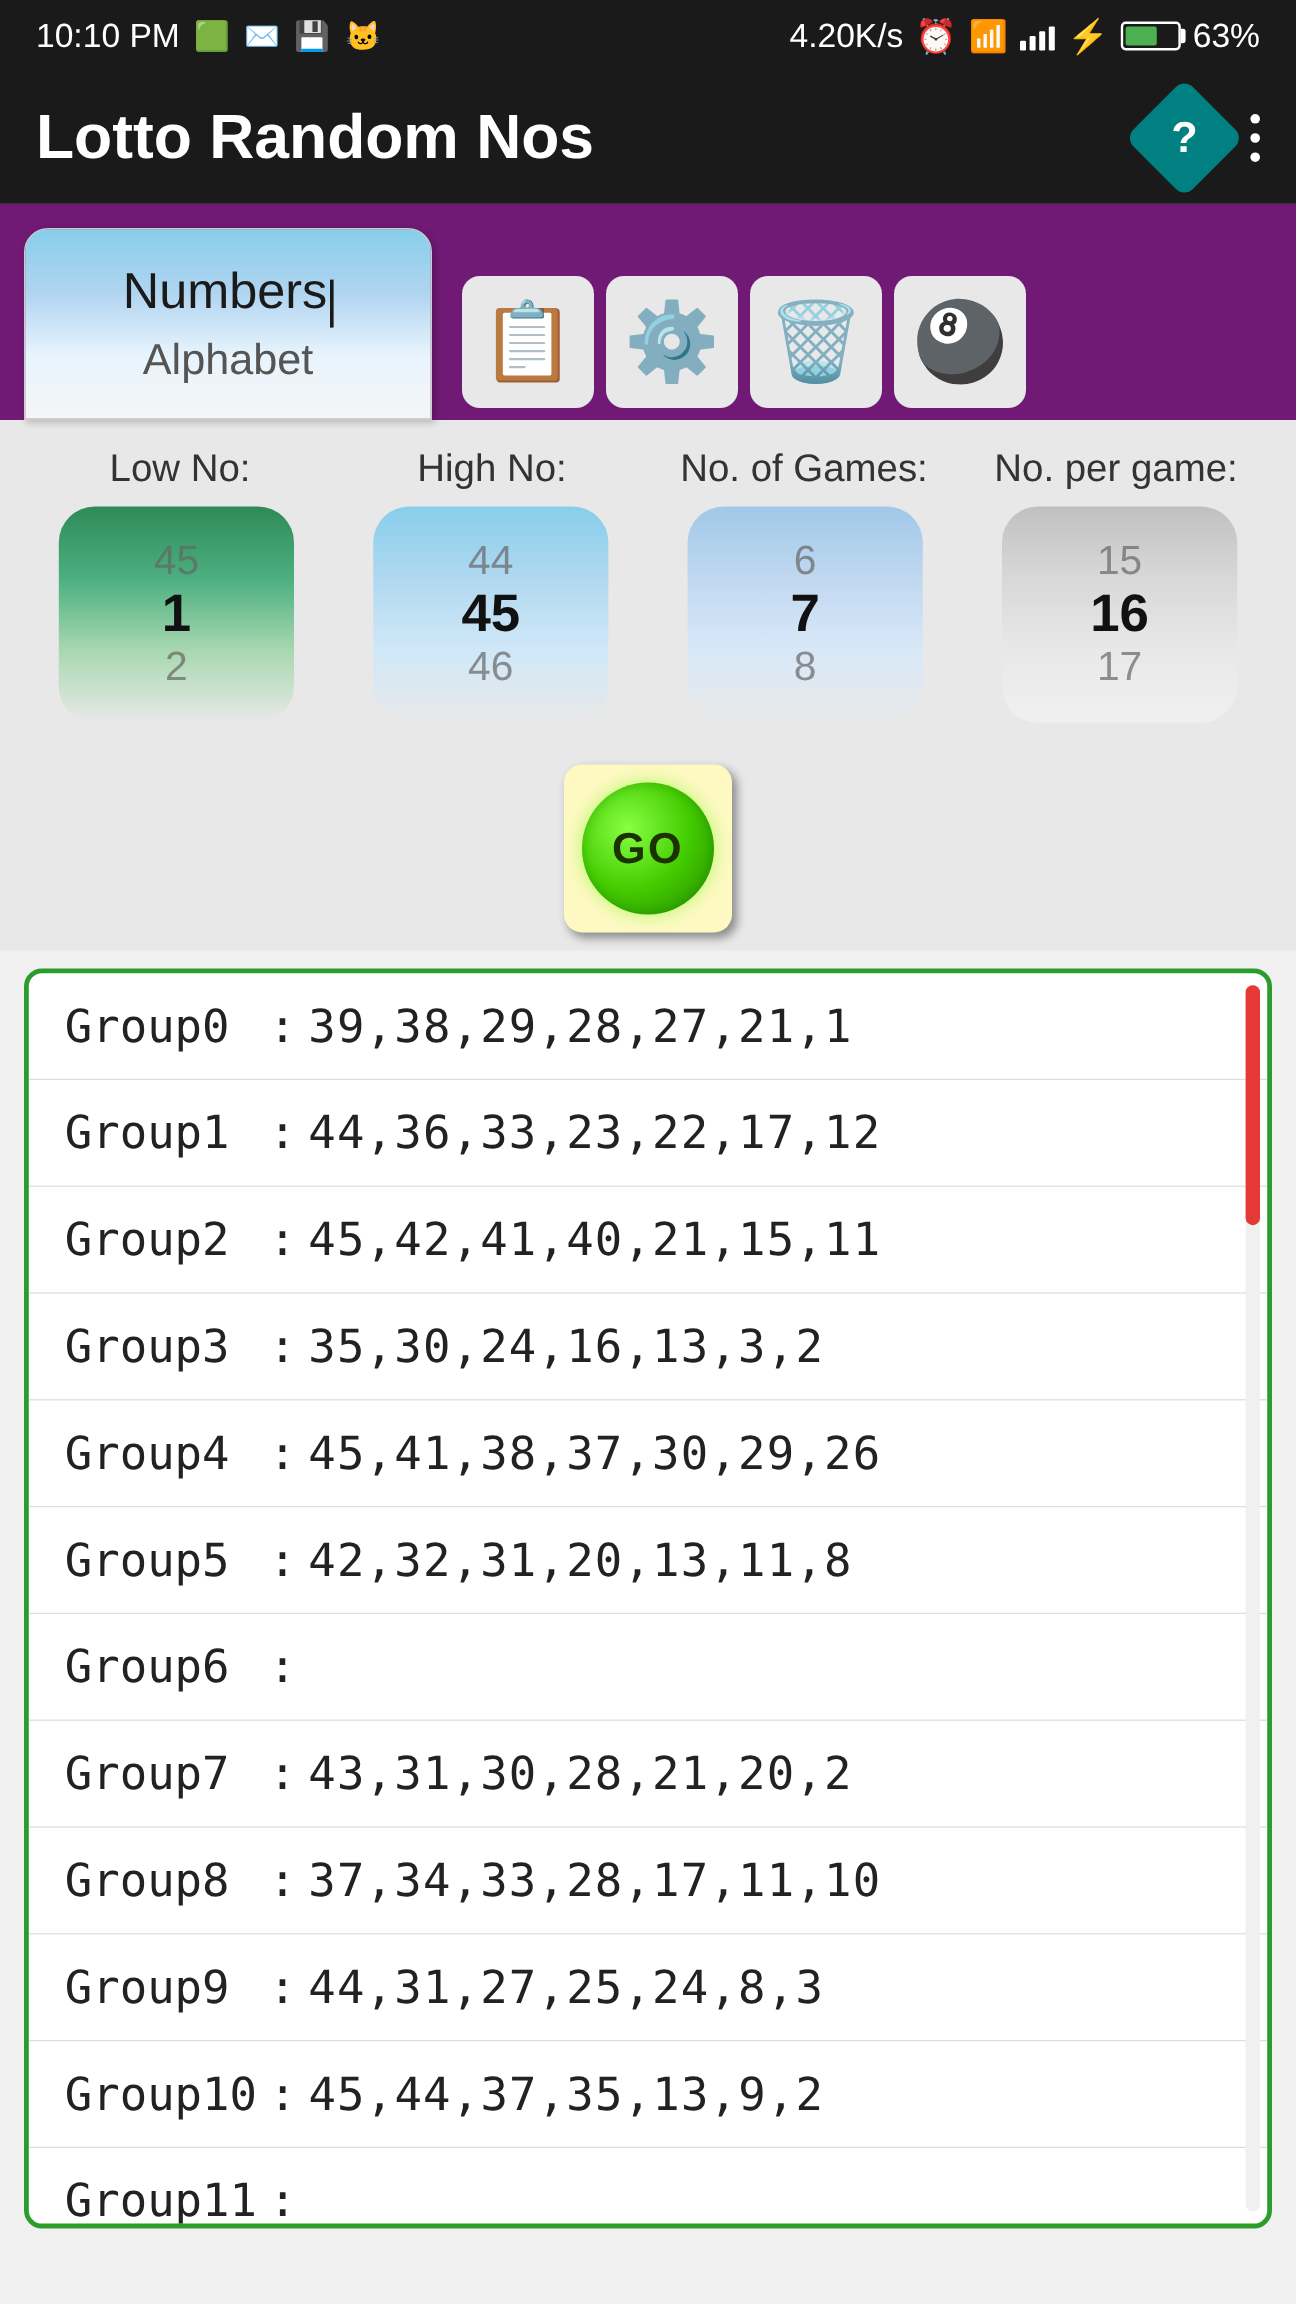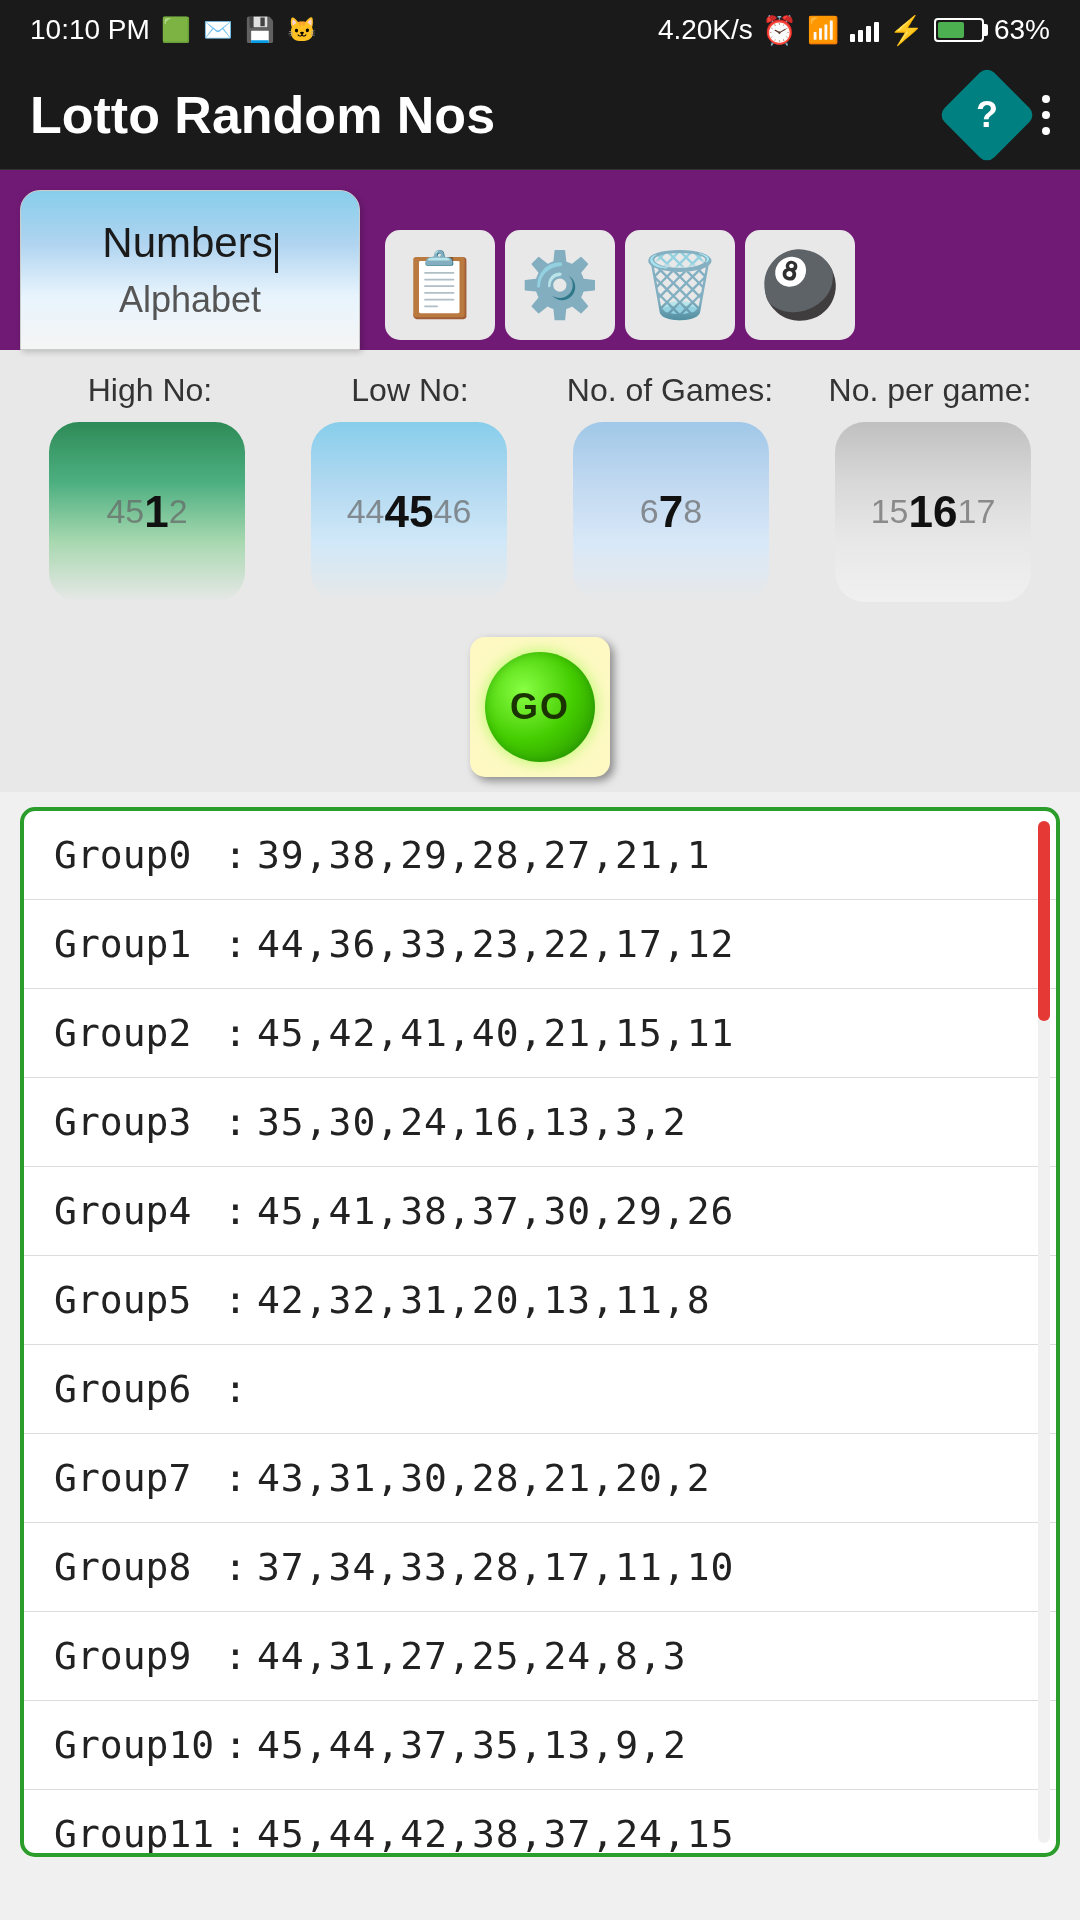--- a/index.html
+++ b/index.html
@@ -212,20 +212,21 @@
       display: flex;
       justify-content: space-around;
       gap: 8px;
     }
 
     .scroller {
       width: 196px;
       height: 180px;
       border-radius: 30px;
       display: flex;
+      flex-direction: column;
       align-items: center;
       justify-content: center;
       overflow: hidden;
       position: relative;
     }
 
     .scroller-green {
       background: linear-gradient(to bottom, #2e8b57, #4caf80, #a8d8b0, #e8e8e8);
     }
 
@@ -433,22 +434,22 @@
   <div class="tab-icons">
     <div class="tab-icon-btn">📋</div>
     <div class="tab-icon-btn">⚙️</div>
     <div class="tab-icon-btn">🗑️</div>
     <div class="tab-icon-btn">🎱</div>
   </div>
 </div>
 
 <div class="scrollers-section">
   <div class="column-headers">
+    <div class="col-header">Low No:</div>
     <div class="col-header">High No:</div>
-    <div class="col-header">Low No:</div>
     <div class="col-header">No. of Games:</div>
     <div class="col-header">No. per game:</div>
   </div>
   <div class="scrollers-row">
 
     <div class="scroller scroller-green">
       <div class="scroller-top">45</div>
       <div class="scroller-mid">1</div>
       <div class="scroller-bot">2</div>
     </div>
@@ -536,16 +537,15 @@
         <span class="group-numbers">44,31,27,25,24,8,3</span>
       </li>
       <li class="group-item">
         <span class="group-name">Group10</span>
         <span class="group-sep"> : </span>
         <span class="group-numbers">45,44,37,35,13,9,2</span>
       </li>
       <li class="group-item">
         <span class="group-name">Group11</span>
         <span class="group-sep"> : </span>
-        <span class="group-numbers">45,44,42,38,37,24,15</span>
       </li>
     </ul>
 </div>
 
 </body></html>

